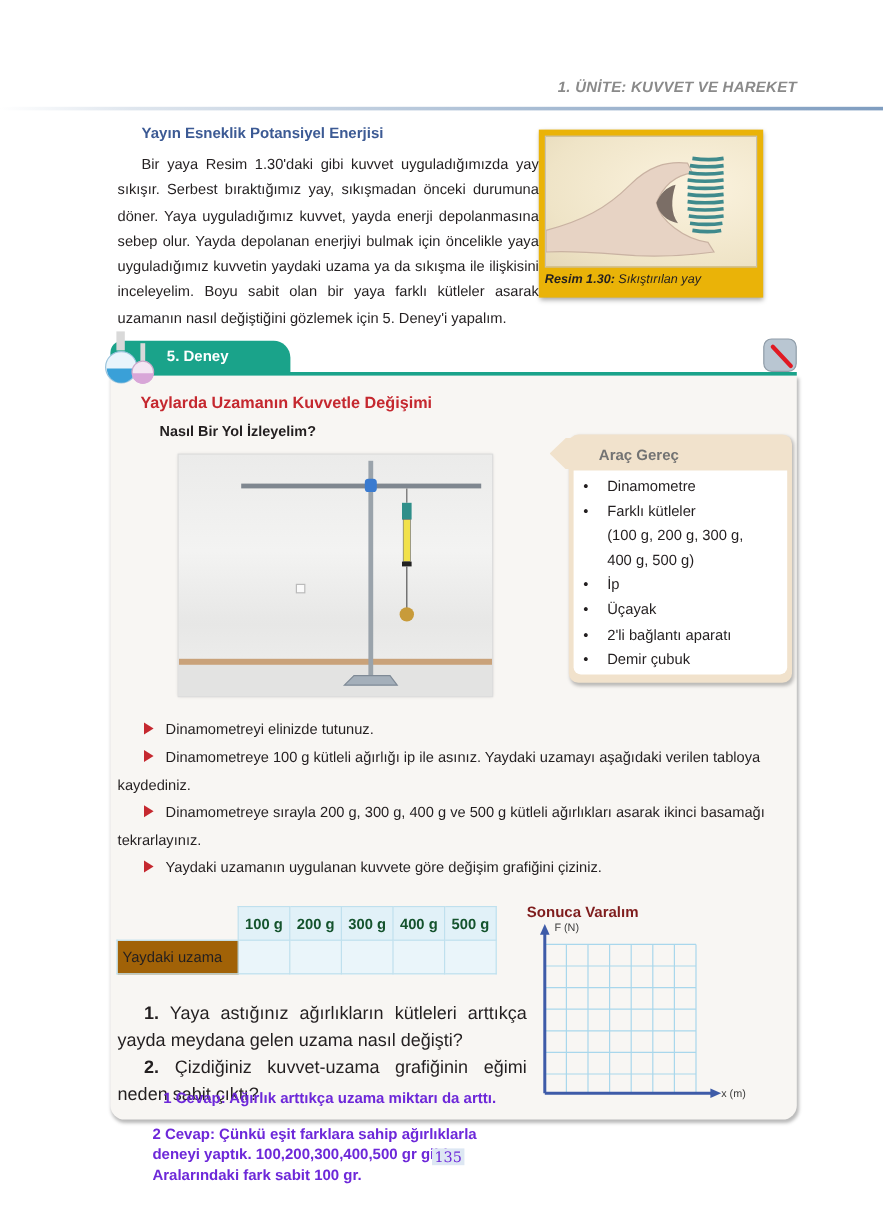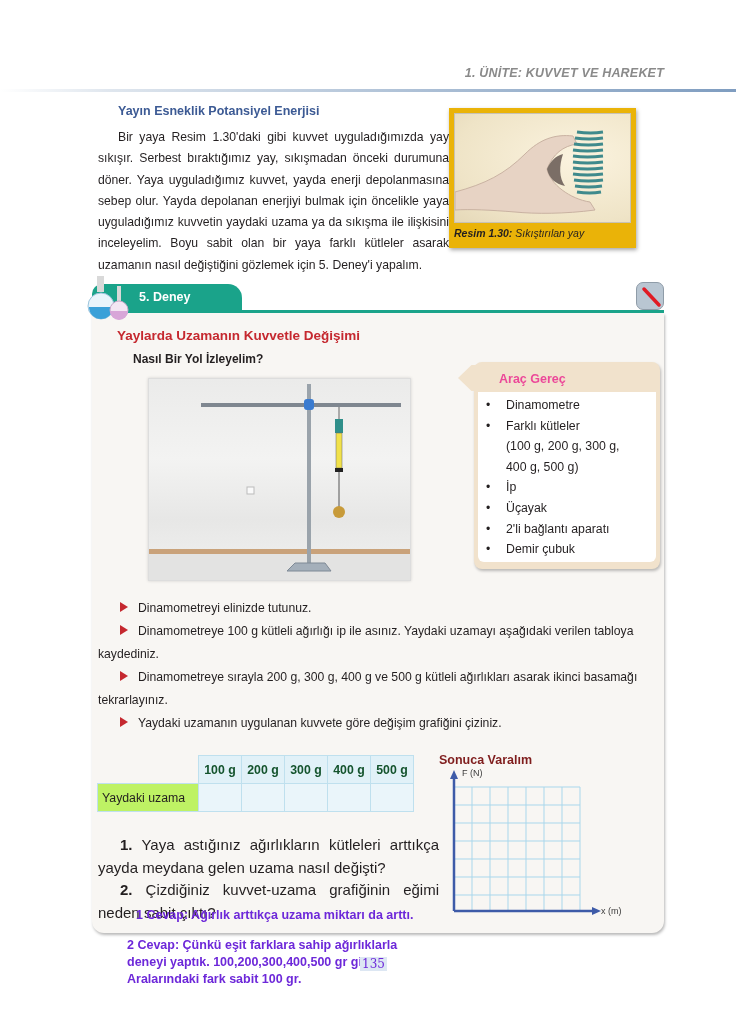--- a/index.html
+++ b/index.html
@@ -28,35 +28,35 @@
 
   .panel { position: absolute; left: 92px; top: 313px; width: 572px; height: 620px; background: #f8f6f3; border-radius: 0 0 12px 12px; box-shadow: 1px 2px 3px rgba(0,0,0,0.28); }
 
   .exp-title { position: absolute; left: 117px; top: 328px; font-size: 13.5px; font-weight: bold; color: #c5282f; }
   .exp-subtitle { position: absolute; left: 117px; top: 352px; font-size: 12px; font-weight: bold; color: #231f20; padding-left: 16px; }
 
   .apparatus-photo { position: absolute; left: 148px; top: 378px; width: 263px; height: 203px; background: linear-gradient(to bottom, #ebebea 0%, #f3f3f2 40%, #e7e7e6 70%, #f1f1f0 100%); border: 1px solid #ddd; box-shadow: 0 0 3px rgba(0,0,0,0.15); overflow: hidden; }
 
   .materials-box { position: absolute; left: 474px; top: 362px; width: 186px; height: 207px; background: #f1e2cc; border-radius: 8px; box-shadow: 1px 2px 3px rgba(0,0,0,0.25); }
   .materials-arrow { position: absolute; left: 458px; top: 365px; width: 30px; height: 26px; background: #f1e2cc; clip-path: polygon(0 50%, 45% 0, 100% 0, 100% 100%, 45% 100%); }
-  .materials-title { position: absolute; left: 499px; top: 372px; font-size: 12.5px; font-weight: bold; color: #ec4899; }
+  .materials-title { position: absolute; left: 499px; top: 372px; font-size: 12.5px; font-weight: bold; color: #737373; }
   .materials-list { position: absolute; left: 478px; top: 392px; width: 178px; height: 170px; background: #ffffff; border-radius: 0 0 6px 6px; list-style: none; padding: 3px 0 0 6px; }
   .materials-list li { font-size: 12.3px; line-height: 20.6px; color: #231f20; position: relative; padding-left: 22px; }
   .materials-list li .bullet { position: absolute; left: 2px; top: 0; }
 
   .steps { position: absolute; left: 98px; top: 597px; width: 560px; font-size: 12.2px; line-height: 23px; color: #231f20; }
   .step { text-indent: 22px; margin-bottom: 0; }
   .step .arrow { display: inline-block; width: 0; height: 0; border-left: 8px solid #c5282f; border-top: 5px solid transparent; border-bottom: 5px solid transparent; margin-right: 10px; vertical-align: 0px; text-indent: 0; }
 
   .mass-table { position: absolute; left: 97px; top: 755px; border-collapse: collapse; font-size: 12.3px; }
   .mass-table td, .mass-table th { border: 1px solid #bfe0ee; height: 28px; }
   .mass-table th { background: #e1f1f8; font-weight: bold; width: 43px; text-align: center; color: #14532d; }
   .mass-table th.empty { background: transparent; border: none; width: 101px; }
   .mass-table td { background: #eaf5fa; }
-  .mass-table td.rowlabel { background: #bef264; padding-left: 4px; width: 101px; color: #231f20; }
+  .mass-table td.rowlabel { background: #a16207; padding-left: 4px; width: 101px; color: #231f20; }
 
   .result-title { position: absolute; left: 439px; top: 753px; font-size: 12.5px; font-weight: bold; color: #7f1d1d; }
   .graph { position: absolute; left: 448px; top: 770px; width: 190px; height: 150px; }
   .axis-label-y { position: absolute; left: 462px; top: 768px; font-size: 9px; color: #3c3c3c; }
   .axis-label-x { position: absolute; left: 601px; top: 906px; font-size: 9px; color: #3c3c3c; }
 
   .questions { position: absolute; left: 98px; top: 834px; width: 341px; font-size: 15px; line-height: 22.5px; text-align: justify; color: #231f20; }
   .q { text-indent: 22px; }
 
   .answer1 { position: absolute; left: 136px; top: 908px; font-size: 12.5px; font-weight: bold; color: #6d28d9; }

